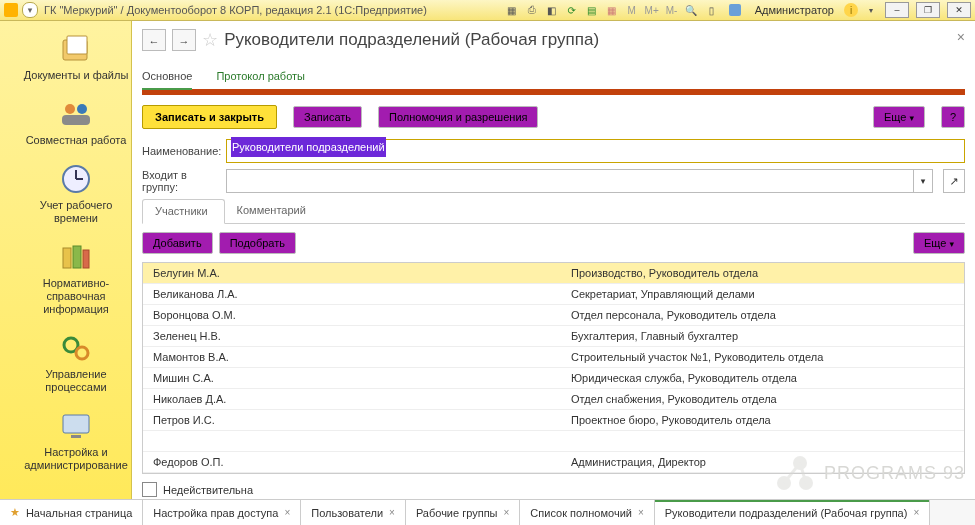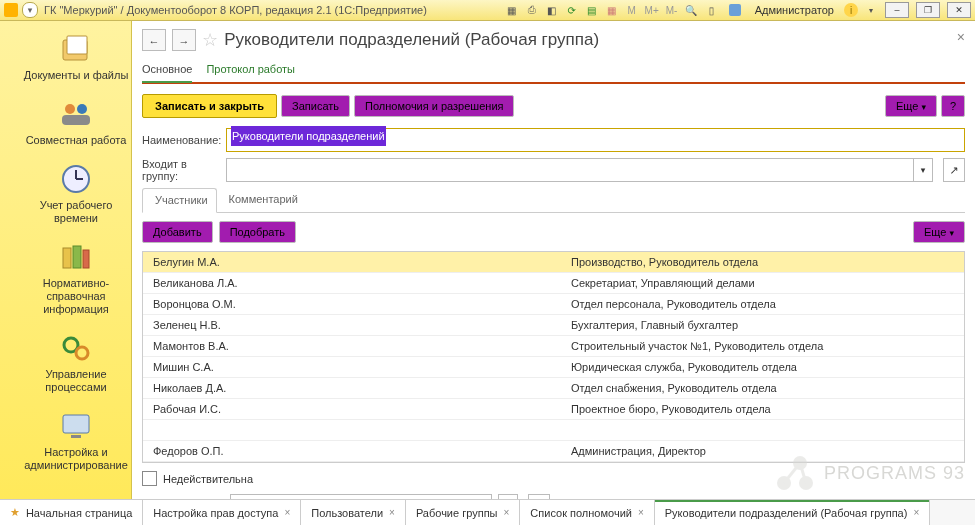--- a/index.html
+++ b/index.html
@@ -21,38 +21,38 @@
 .side-item{display:flex;flex-direction:column;align-items:center;text-align:center;width:110px;margin-bottom:14px;color:#333;cursor:pointer}
 .side-ico{width:40px;height:36px;margin-bottom:2px;display:flex;align-items:center;justify-content:center}
 .side-item span.lbl{font-size:11px;line-height:13px}
 
 .content{flex:1;background:#fff;position:relative;padding:8px 10px 0 10px;overflow:hidden}
 .hdr-row{display:flex;align-items:center;gap:6px;margin-bottom:6px}
 .nav-btn{width:22px;height:20px;border:1px solid #bbb;background:#f7f7f7;display:inline-flex;align-items:center;justify-content:center;font-size:11px;cursor:pointer}
 .star{font-size:18px;color:#ccc}
 .page-title{font-size:17px;color:#444}
 .close-x{position:absolute;right:10px;top:8px;font-size:14px;color:#888;cursor:pointer}
-.subtabs{display:flex;gap:14px;border-bottom:2px solid #c2410c;margin-top:8px}
+.subtabs{display:flex;gap:24px;border-bottom:6px solid #c2410c;margin-top:15px}
 .subtab{padding:4px 0 6px 0;color:#888;cursor:pointer}
 .subtab.active{color:#444;border-bottom:2px solid #4a9b4a;margin-bottom:-1px}
 .subtab.link{color:#2a7a2a}
-.toolbar{display:flex;align-items:center;gap:4px;margin:10px 0}
+.toolbar{display:flex;align-items:center;gap:16px;margin:10px 0}
 .btn{border:1px solid #bbb;background:#a21caf;padding:4px 10px;font-size:11px;cursor:pointer;border-radius:2px}
 .btn-primary{background:#ffe13a;border:1px solid #b79b00;font-weight:bold;padding:5px 12px}
 .field-row{display:flex;align-items:center;margin-bottom:6px;gap:6px}
 .field-row label{width:78px;color:#444}
 .input{flex:1;height:20px;border:1px solid #bbb;padding:1px 4px;font-size:11px}
 .input-hl{border:1px solid #c9a400;background:#fff}
 .input-hl .sel{background:#6d28d9;color:#fff;padding:4px 1px}
 .grp-wrap{flex:1;display:flex}
 .grp-wrap .input{border-radius:0}
 .drop{width:18px;height:22px;border:1px solid #bbb;border-left:none;background:#fff;display:flex;align-items:center;justify-content:center;font-size:9px;cursor:pointer}
 .open-btn{width:20px;height:22px;border:1px solid #bbb;background:#fff;margin-left:4px;display:flex;align-items:center;justify-content:center;font-size:11px;cursor:pointer}
 .inner-tabs{display:flex;border-bottom:1px solid #ccc;margin-top:2px}
-.inner-tab{padding:5px 8px 6px 12px;color:#666;cursor:pointer}
+.inner-tab{padding:5px 16px 6px 12px;color:#666;cursor:pointer}
 .inner-tab.active{border:1px solid #ccc;border-bottom:1px solid #fff;margin-bottom:-1px;background:#fff;border-radius:3px 3px 0 0}
 .sub-toolbar{display:flex;align-items:center;gap:6px;margin:8px 0}
 .table{border:1px solid #ccc;height:210px;overflow:auto}
 .trow{display:flex;border-bottom:1px solid #eee;height:20px;align-items:center}
 .trow.sel{background:#fff1a8}
 .tc1{width:410px;padding-left:10px}
 .tc2{flex:1;padding-left:8px}
 .chk-row{display:flex;align-items:center;gap:6px;margin-top:8px}
 .chk{width:13px;height:13px;border:1px solid #888;background:#fff}
 .resp-row{display:flex;align-items:center;gap:6px;margin-top:8px}
@@ -229,21 +229,21 @@
         </div>
         <div class="trow">
           <div class="tc1">Мишин С.А.</div>
           <div class="tc2">Юридическая служба, Руководитель отдела</div>
         </div>
         <div class="trow">
           <div class="tc1">Николаев Д.А.</div>
           <div class="tc2">Отдел снабжения, Руководитель отдела</div>
         </div>
         <div class="trow">
-          <div class="tc1">Рабочая И.С.</div>
+          <div class="tc1">Петров И.С.</div>
           <div class="tc2">Проектное бюро, Руководитель отдела</div>
         </div>
         <div class="trow">
         </div>
         <div class="trow">
           <div class="tc1">Федоров О.П.</div>
           <div class="tc2">Администрация, Директор</div>
         </div>
       </div>
     <div class="chk-row">

